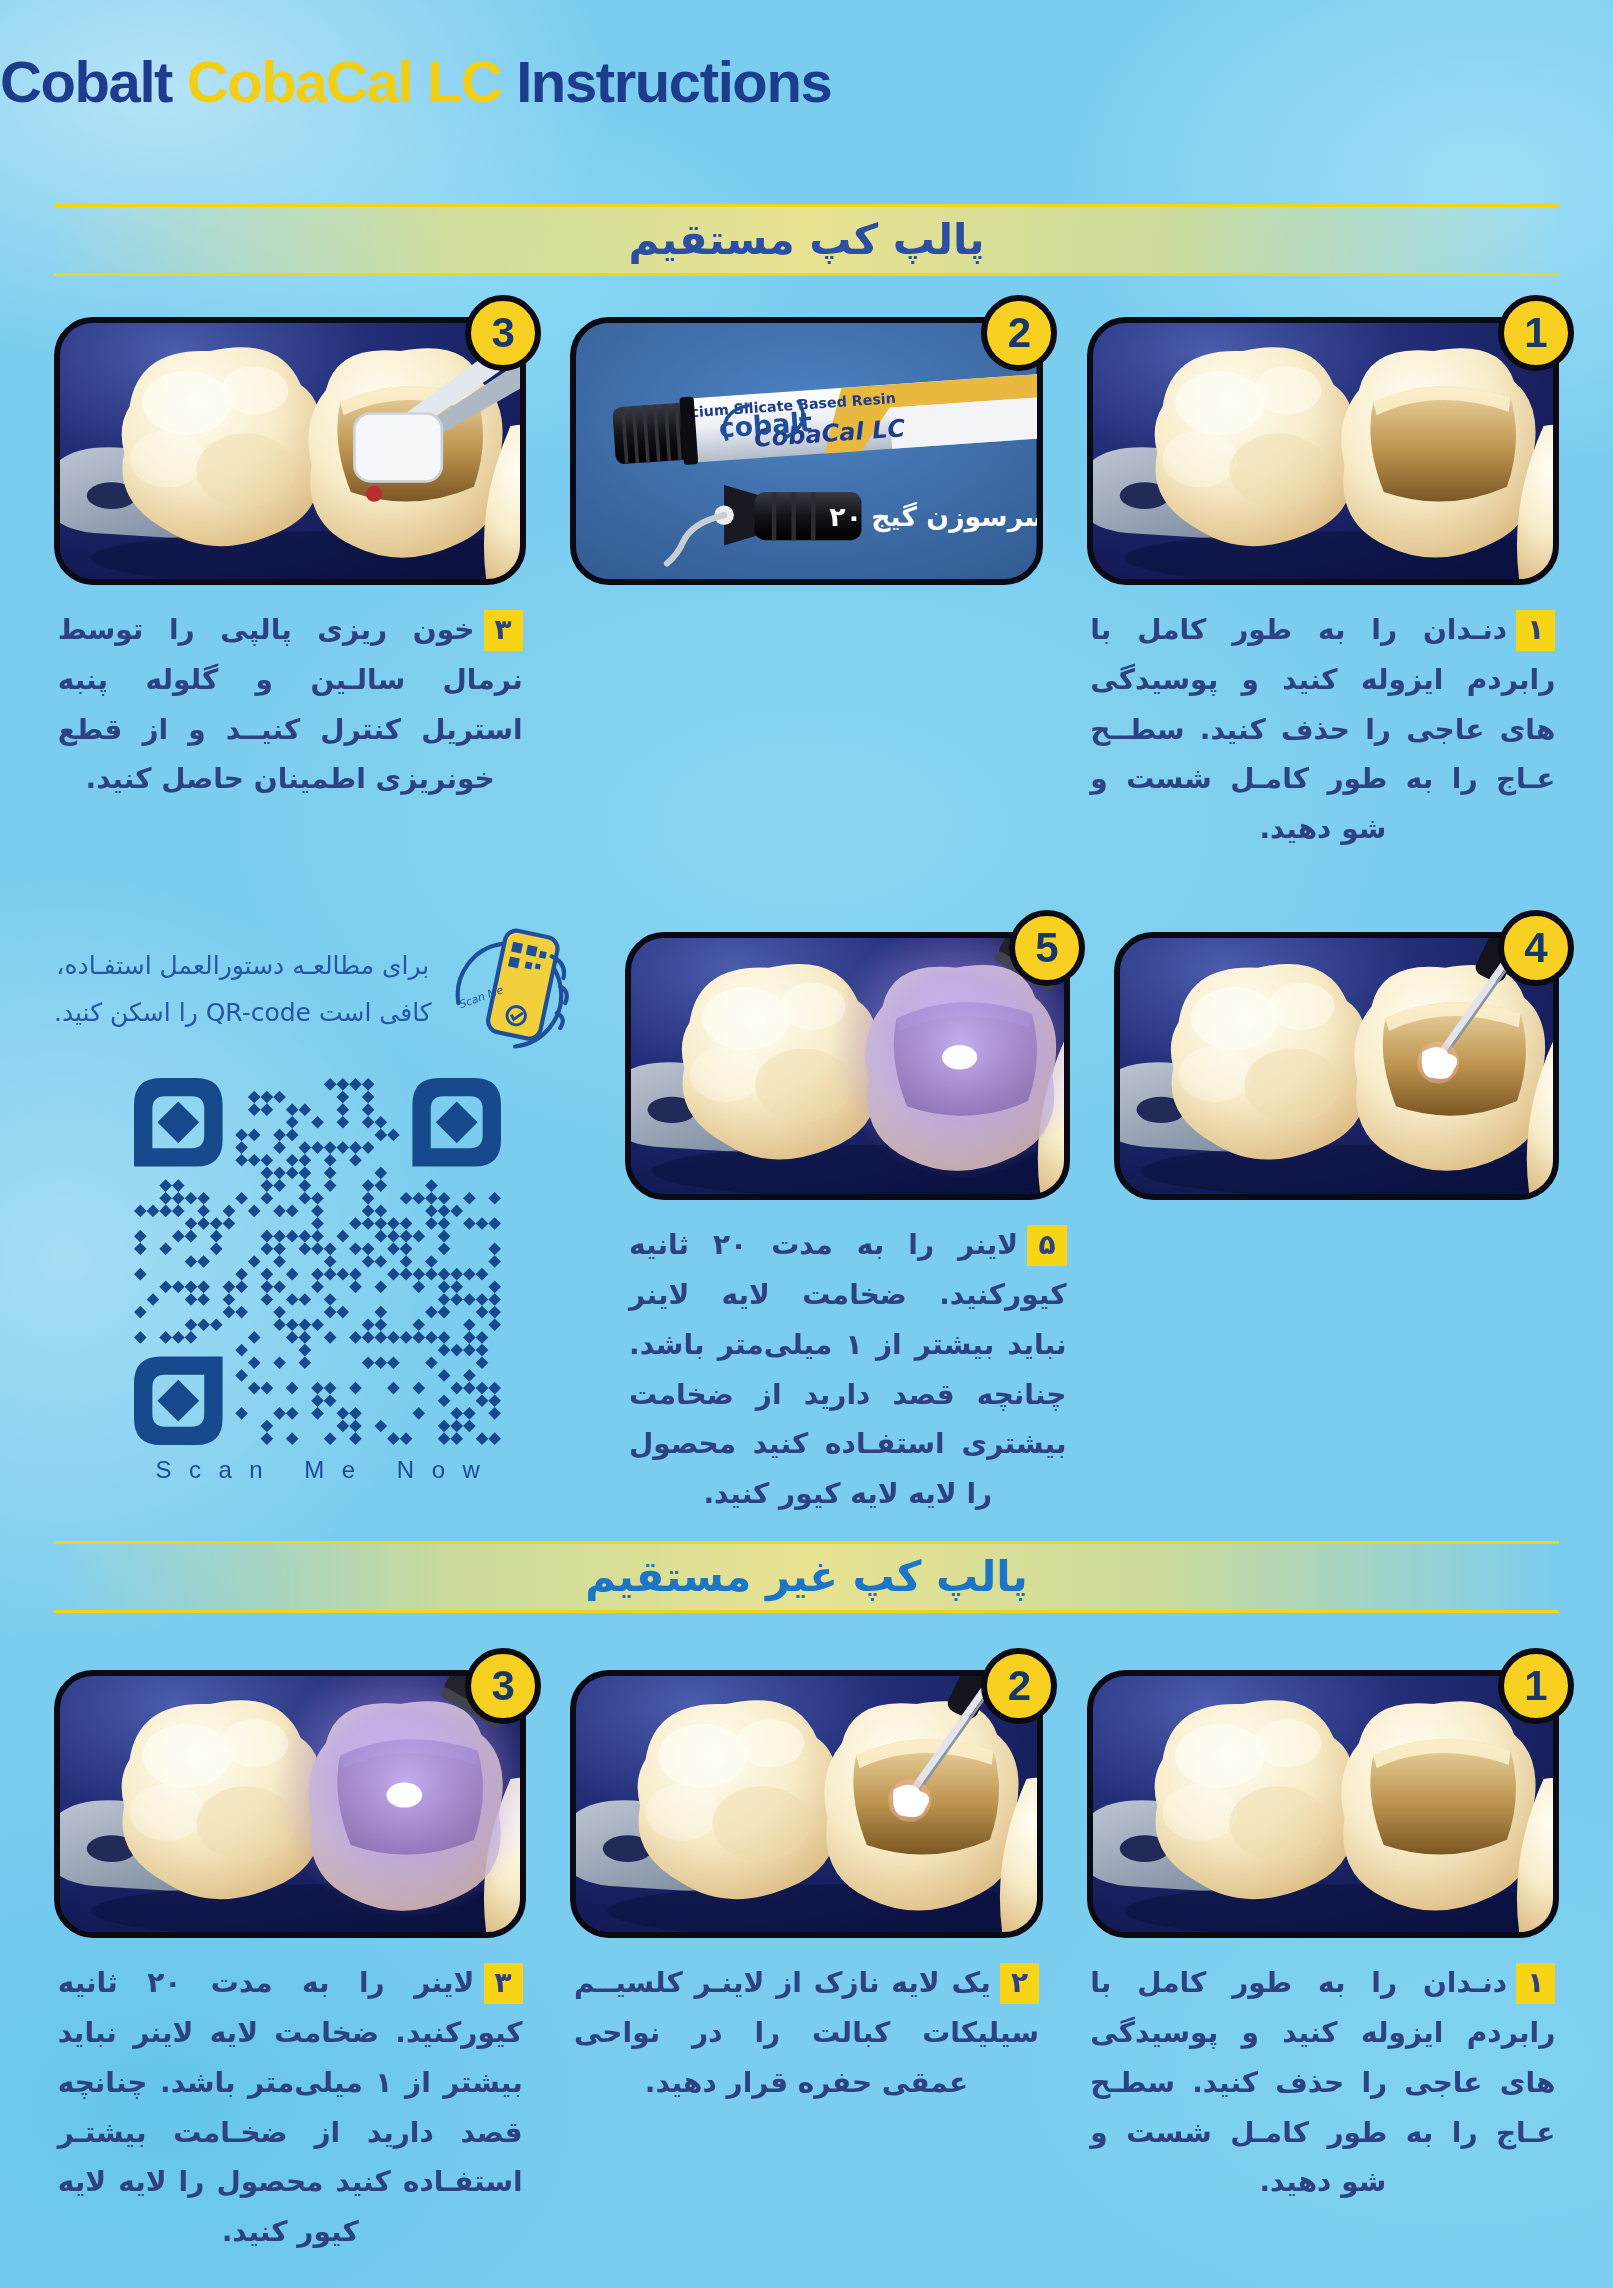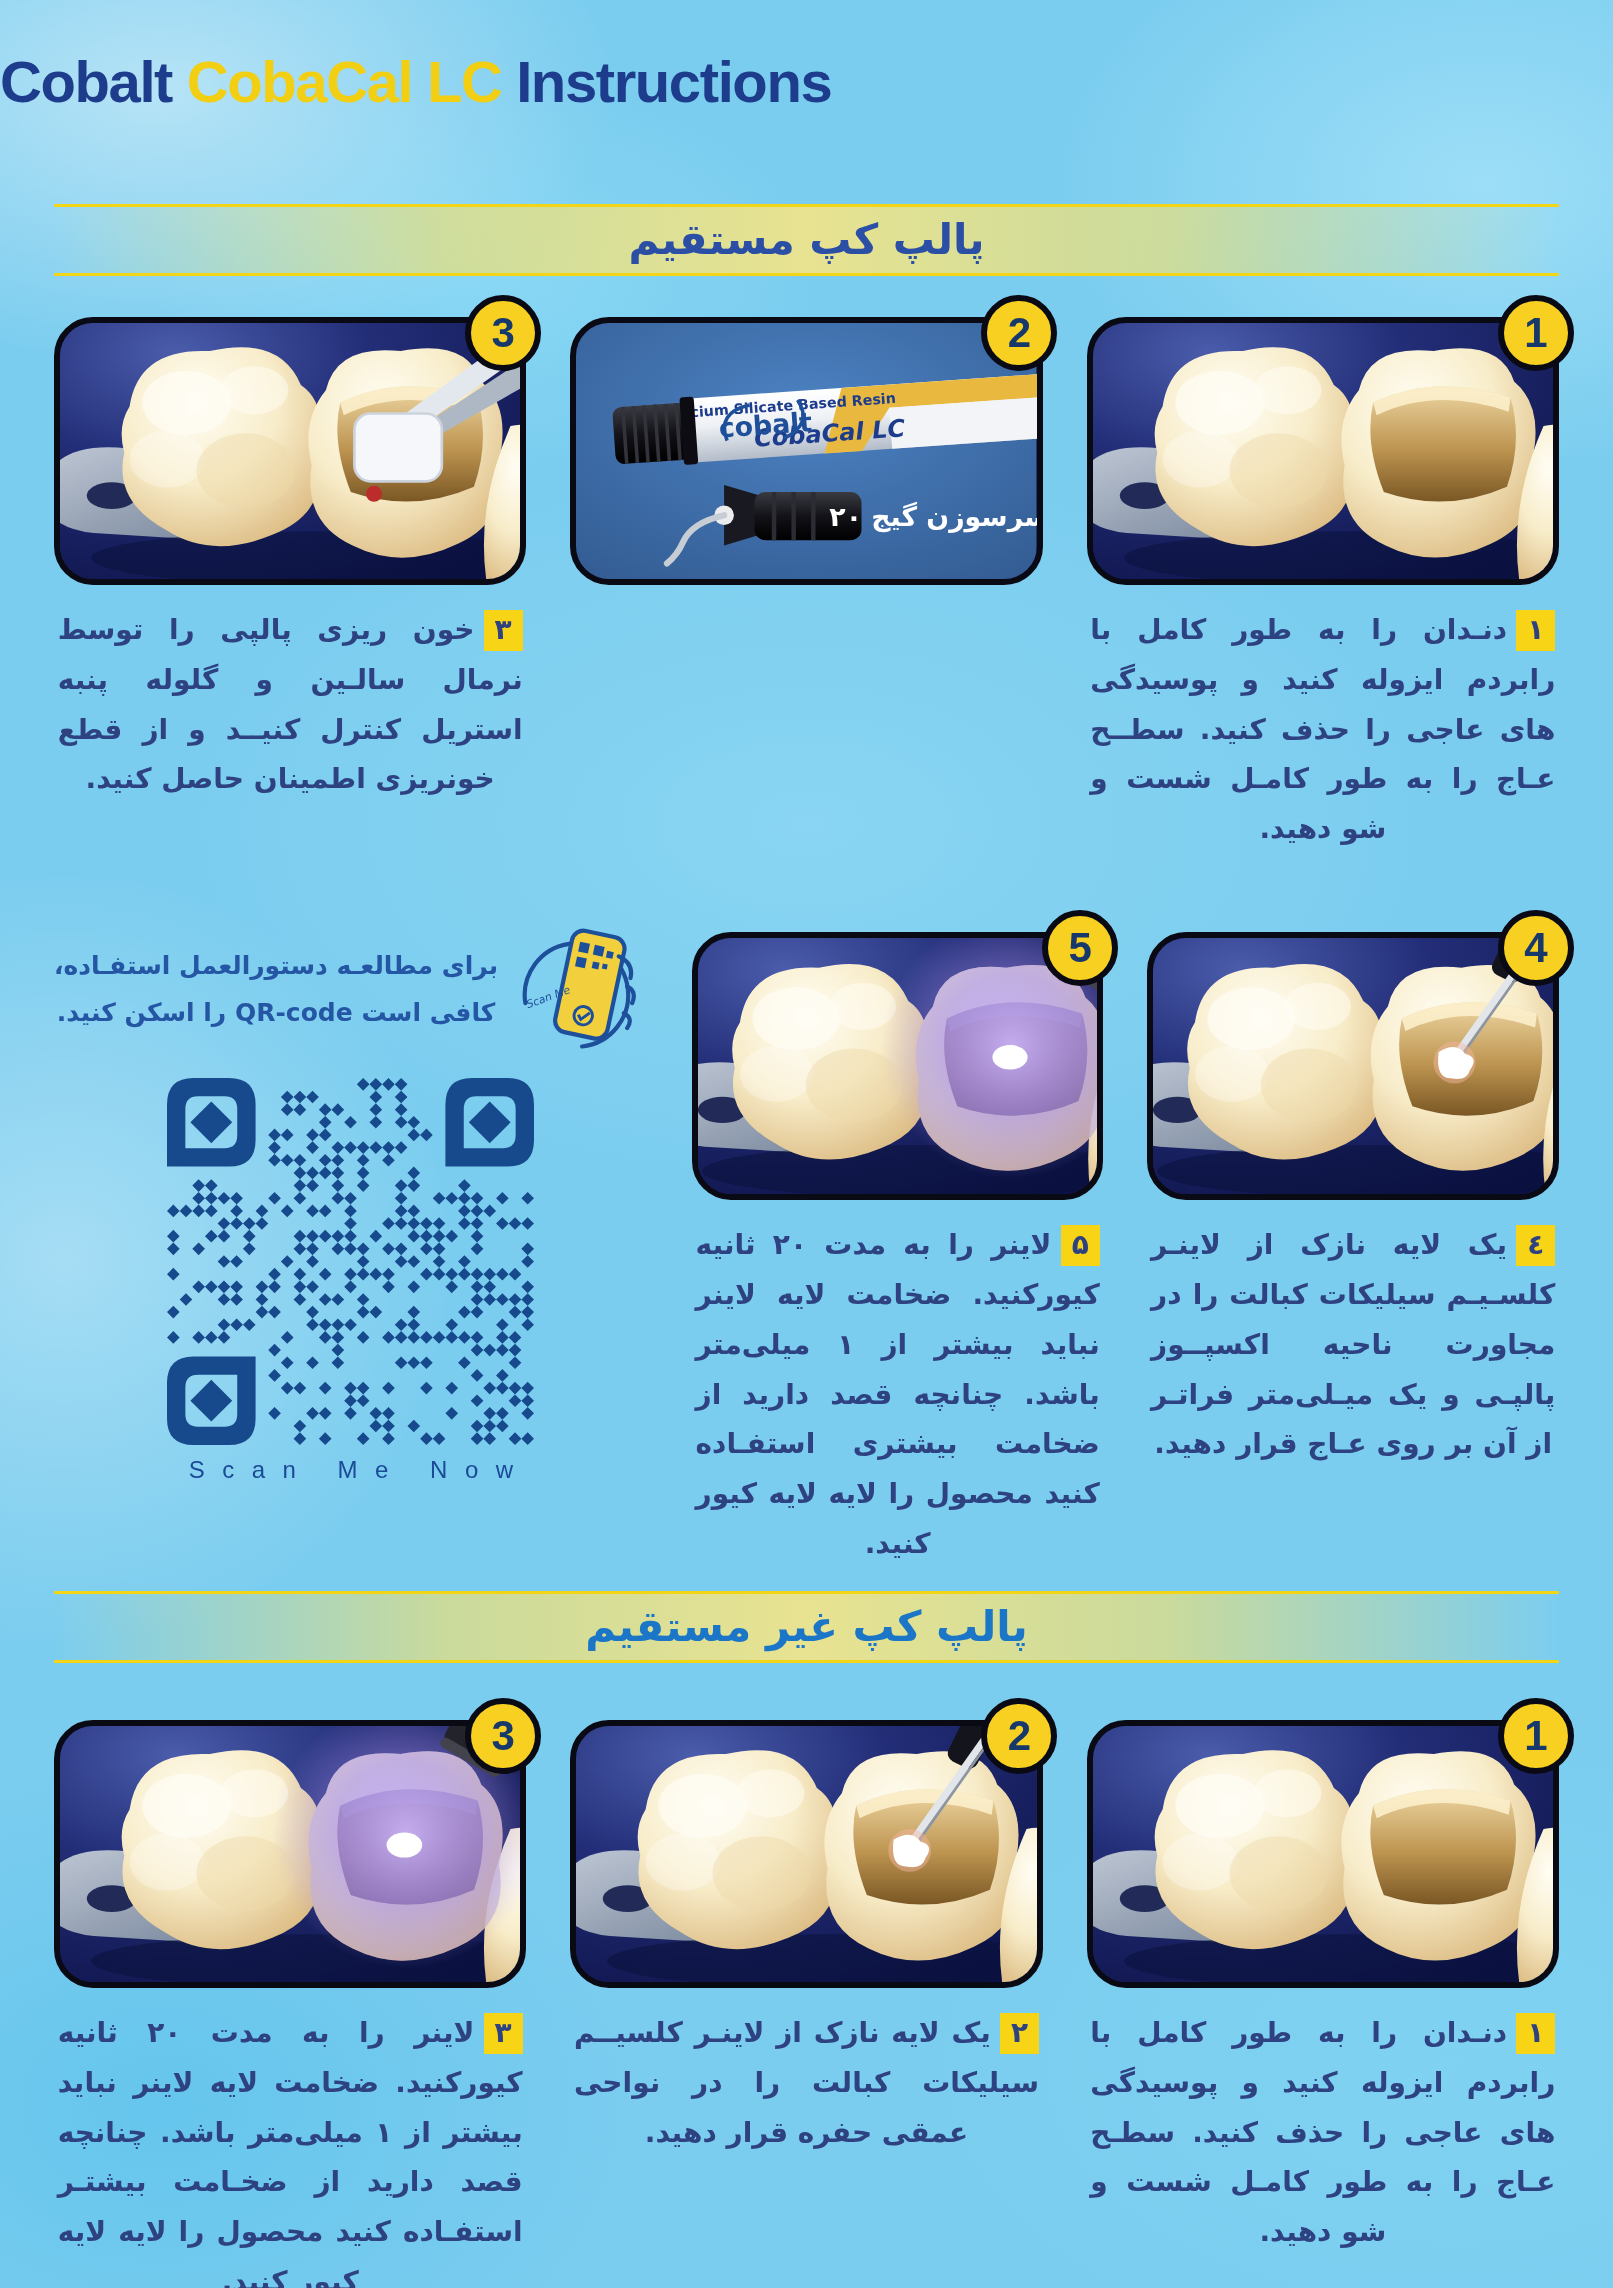--- a/index.html
+++ b/index.html
@@ -54,21 +54,21 @@
     font-size:42px;font-weight:bold;color:#16386b;z-index:2;
   }
   .step-text{
     margin-top:20px;padding:0 3.7px;
     font-size:28px;font-weight:bold;color:#2e4180;line-height:1.78;
     direction:rtl;text-align:justify;text-align-last:center;
   }
   .num{display:inline-block;background:#f7d516;padding:0 11px;margin-left:9.2px;line-height:1.45}
   .qr-cell{display:flex;flex-direction:column;align-items:center;direction:rtl;margin-top:-9.2px}
   .qr-note{display:flex;align-items:center;gap:3.7px;direction:rtl}
-  .qr-note-text{font-size:25px;font-weight:bold;color:#2456a4;text-align:center;line-height:1.85;white-space:nowrap}
+  .qr-note-text{font-size:25px;font-weight:normal;color:#2456a4;text-align:center;line-height:1.85;white-space:nowrap}
   .qr-svg{width:367px;height:367px;margin-top:22px}
   .scan-caption{
     margin-top:11px;font-family:"Liberation Sans","DejaVu Sans",sans-serif;
     font-size:24px;color:#1b4a97;letter-spacing:17.5px;direction:ltr;padding-left:17.5px;
   }
   svg text{font-family:"DejaVu Sans",sans-serif}
 </style>
 </head>
 <body>
 
@@ -274,21 +274,20 @@
             <path d="M505 118 Q552 108 568 170 L568 292 L478 292 Q466 206 505 118 Z" fill="url(#tG)"></path>
             <rect x="430" y="-34" width="36" height="84" rx="10" fill="#14141c" transform="rotate(26 448 8)"></rect>
             <line x1="466" y1="6" x2="374" y2="136" stroke="#e2e6eb" stroke-width="8" stroke-linecap="round"></line>
             <line x1="470" y1="10" x2="378" y2="140" stroke="#8b95a3" stroke-width="3" stroke-linecap="round"></line>
             <circle cx="374" cy="142" r="24" fill="#f7b9a4" opacity="0.45"></circle>
             <path d="M356 130 q20 -12 30 2 q16 4 6 18 q-4 14 -22 10 q-18 0 -14 -30 z" fill="#ffffff"></path>
           </svg>
         </div>
       <div class="badge">4</div>
     </div>
-    <p class="step-text"><span class="num">٤</span><span>یک لایه نازک از لاینـر کلسـیـم سیلیکات کبالت را در مجاورت ناحیه اکسپــوز پالپـی و یک میـلی‌متر فراتـر از آن بر روی عـاج قرار دهید.</span></p>
   </div>
   <div class="card">
     <div class="imgframe">
       <div class="imgbox">
           <svg xmlns="http://www.w3.org/2000/svg" viewBox="0 0 516 292" preserveAspectRatio="xMidYMid slice">
             <defs>
               <radialGradient id="tbg" cx="25%" cy="12%" r="110%">
                 <stop offset="0" stop-color="#4a5cab"></stop>
                 <stop offset="0.38" stop-color="#232e78"></stop>
                 <stop offset="1" stop-color="#0b1044"></stop>

